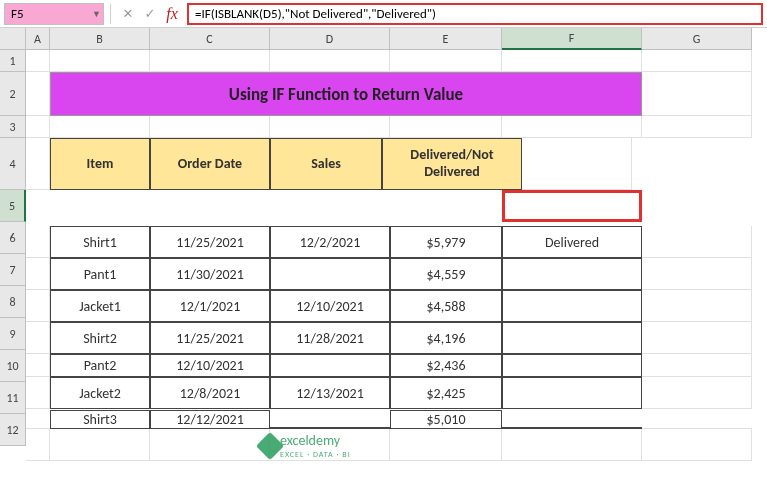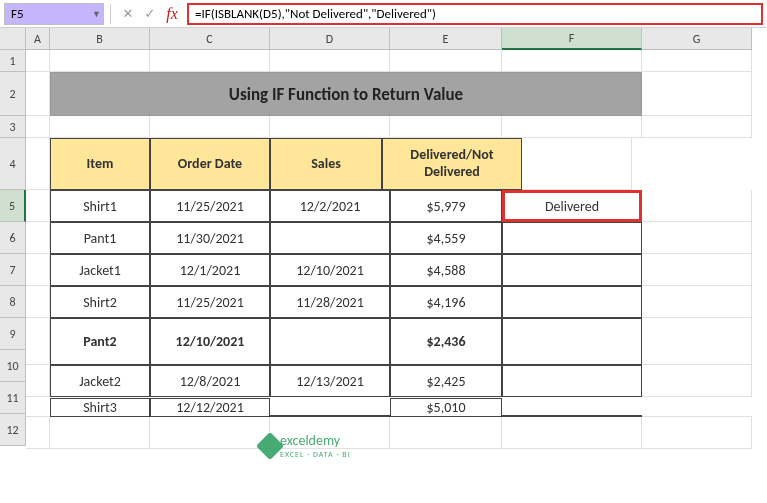--- a/index.html
+++ b/index.html
@@ -1,19 +1,19 @@
 <!DOCTYPE html>
 <html><head>
 <meta charset="utf-8">
 <style>
 * { box-sizing: border-box; margin: 0; padding: 0; font-family: 'Segoe UI', Calibri, sans-serif; }
 body { background: #fff; width: 767px; height: 503px; overflow: hidden; position: relative; }
 
 .formula-bar { display: flex; align-items: center; height: 28px; border-bottom: 1px solid #d0d0d0; background: #fff; padding: 2px 4px; }
-.name-box { width: 100px; height: 22px; border: 1px solid #c0c0c0; background: #c4b5fd; display: flex; align-items: center; padding: 0 6px; font-size: 13px; position: relative; }
+.name-box { width: 100px; height: 22px; border: 1px solid #c0c0c0; background: #f9a8d4; display: flex; align-items: center; padding: 0 6px; font-size: 13px; position: relative; }
 .name-box .dd { position: absolute; right: 2px; font-size: 9px; color: #666; }
 .fb-sep { width: 1px; height: 20px; background: #d0d0d0; margin: 0 6px; }
 .fb-btn { width: 22px; height: 22px; display: flex; align-items: center; justify-content: center; color: #999; font-size: 13px; }
 .fb-btn.fx { color: #b91c1c; font-style: italic; font-size: 16px; font-family: Georgia, serif; }
 .formula-input { flex: 1; height: 22px; border: 2.5px solid #e03030; padding: 0 6px; font-size: 13px; display: flex; align-items: center; margin-left: 4px; }
 
 .grid-area { display: flex; height: calc(100% - 28px); }
 .corner { width: 26px; height: 22px; background: #e8e8e8; border-right: 1px solid #c0c0c0; border-bottom: 1px solid #c0c0c0; }
 .col-headers { display: flex; height: 22px; }
 .col-h { background: #e8e8e8; border-right: 1px solid #c0c0c0; border-bottom: 1px solid #c0c0c0; text-align: center; font-size: 12px; color: #444; display: flex; align-items: center; justify-content: center; }
@@ -22,21 +22,21 @@
 .row-h { background: #e8e8e8; border-right: 1px solid #c0c0c0; border-bottom: 1px solid #c0c0c0; text-align: center; font-size: 12px; color: #444; display: flex; align-items: center; justify-content: center; }
 .row-h.active { background: #d0e0d0; border-right: 2px solid #217346; }
 
 .left-col { display: flex; flex-direction: column; }
 .main-col { display: flex; flex-direction: column; flex: 1; }
 
 .cells { position: relative; }
 .cell-row { display: flex; }
 .cell { border-right: 1px solid #e0e0e0; border-bottom: 1px solid #e0e0e0; display: flex; align-items: center; justify-content: center; font-size: 14px; color: #333; overflow: hidden; }
 
-.title-merge { background: #a3a3a3; font-weight: bold; font-size: 17px; color: #222; border: 1px solid #999; }
+.title-merge { background: #d946ef; font-weight: bold; font-size: 17px; color: #222; border: 1px solid #999; }
 .data-th { background: #ffe699; font-weight: bold; border: 1.5px solid #444; text-align: center; padding: 12px; line-height: 1.2; }
 .data-td { background: #fff; border: 1.5px solid #444; font-size: 14px; }
 .data-td.money-center { justify-content: center; }
 
 .sel-outline { position: absolute; border: 3px solid #e03030; pointer-events: none; }
 
 .watermark { position: absolute; left: 260px; top: 432px; display: flex; align-items: center; opacity: 0.85; }
 .watermark .logo { width: 20px; height: 20px; background: #2a9d5c; transform: rotate(45deg); border-radius: 3px; }
 .watermark .txt { font-size: 14px; color: #2a9d5c; font-weight: 500; }
 .watermark .sub { font-size: 8px; color: #2a9d5c; letter-spacing: 1px; }
@@ -122,21 +122,21 @@
       <div class="cell-row" style="height:52px">
         <div class="cell cA"></div>
         <div class="cell data-th cB">Item</div>
         <div class="cell data-th cC">Order Date</div>
         <div class="cell data-th cE">Sales</div>
         <div class="cell data-th cF">Delivered/Not Delivered</div>
         <div class="cell cG"></div>
       </div>
 
       <div id="data-rows">
-          <div class="cell-row" style="height: 32px;">
+          <div class="cell-row" style="height: 32px; margin-top: 36px;">
             <div class="cell cA"></div>
             <div class="cell data-td cB">Shirt1</div>
             <div class="cell data-td cC">11/25/2021</div>
             <div class="cell data-td cD">12/2/2021</div>
             <div class="cell data-td cE money-center">$5,979</div>
             <div class="cell data-td cF">Delivered</div>
             <div class="cell cG"></div>
           </div>
           <div class="cell-row" style="height: 32px;">
             <div class="cell cA"></div>
@@ -158,21 +158,21 @@
           </div>
           <div class="cell-row" style="height: 32px;">
             <div class="cell cA"></div>
             <div class="cell data-td cB">Shirt2</div>
             <div class="cell data-td cC">11/25/2021</div>
             <div class="cell data-td cD">11/28/2021</div>
             <div class="cell data-td cE money-center">$4,196</div>
             <div class="cell data-td cF"></div>
             <div class="cell cG"></div>
           </div>
-          <div class="cell-row" style="height: 47px; font-weight: bold;">
+          <div class="cell-row" style="height: 23px;">
             <div class="cell cA"></div>
             <div class="cell data-td cB">Pant2</div>
             <div class="cell data-td cC">12/10/2021</div>
             <div class="cell data-td cD"></div>
             <div class="cell data-td cE money-center">$2,436</div>
             <div class="cell data-td cF"></div>
             <div class="cell cG"></div>
           </div>
           <div class="cell-row" style="height: 32px;">
             <div class="cell cA"></div>

